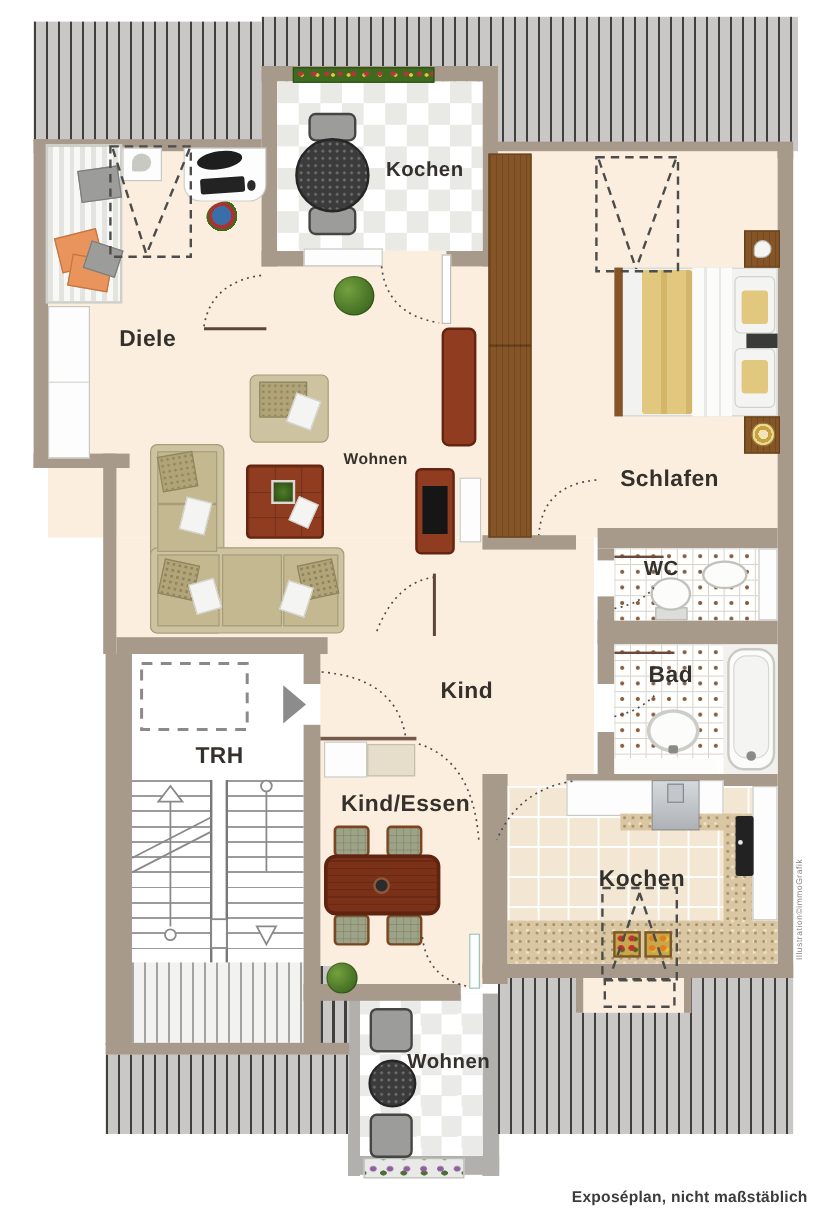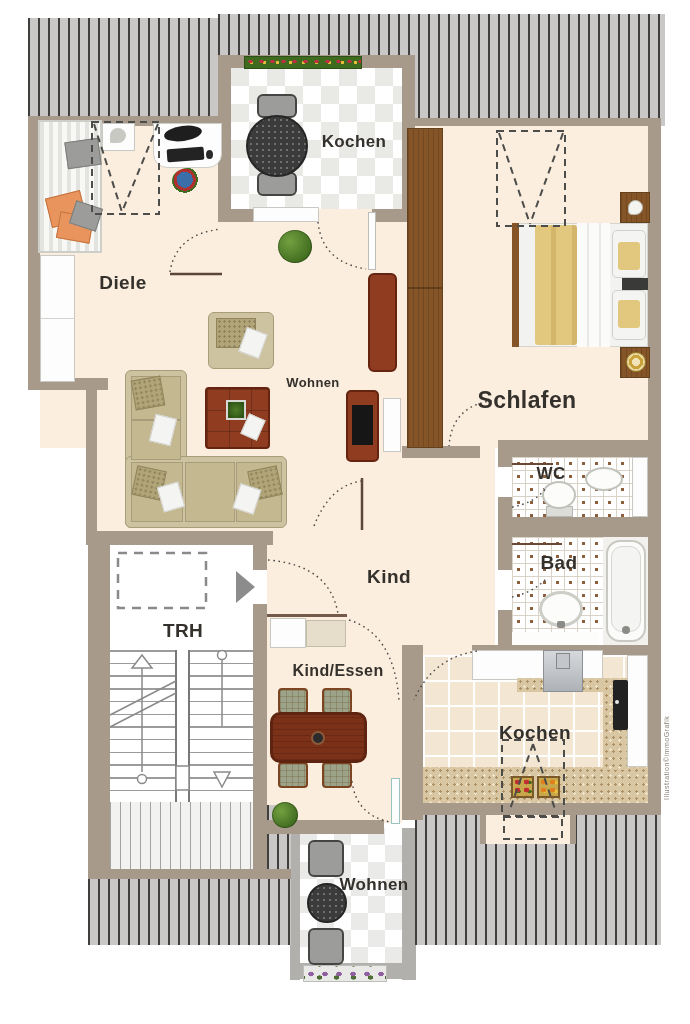--- a/index.html
+++ b/index.html
@@ -250,24 +250,25 @@
       <line x1="222" y1="660" x2="222" y2="726"></line>
       <circle cx="142" cy="779" r="4.5"></circle>
       <rect x="176" y="766" width="13" height="24"></rect>
       <polygon points="214,772 230,772 222,787"></polygon>
     </g>
   </svg>
 
   <div class="abs room-label" style="left:354px;top:142px;font-size:17px;">Kochen</div>
   <div class="abs room-label" style="left:123px;top:283px;font-size:19px;">Diele</div>
   <div class="abs room-label" style="left:313px;top:382px;font-size:13px;">Wohnen</div>
-  <div class="abs room-label" style="left:527px;top:400px;font-size:23px;">Schlafen</div>
+  <div class="abs room-label" style="left:558px;top:400px;font-size:19px;">Schlafen</div>
   <div class="abs room-label" style="left:551px;top:474px;font-size:17px;">WC</div>
   <div class="abs room-label" style="left:559px;top:563px;font-size:19px;">Bad</div>
   <div class="abs room-label" style="left:389px;top:577px;font-size:19px;">Kind</div>
   <div class="abs room-label" style="left:183px;top:631px;font-size:19px;">TRH</div>
-  <div class="abs room-label" style="left:338px;top:671px;font-size:16px;">Kind/Essen</div>
+  <div class="abs room-label" style="left:338px;top:671px;font-size:19px;">Kind/Essen</div>
   <div class="abs room-label" style="left:535px;top:733px;font-size:19px;">Kochen</div>
   <div class="abs room-label" style="left:374px;top:885px;font-size:17px;">Wohnen</div>
 
+  <div class="abs" id="footer-note" style="right:17px;top:990px;">Exposéplan, nicht maßstäblich</div>
   <div class="abs" id="watermark" style="left:663px;top:800px;">Illustration©immoGrafik</div>
 
 </div>
 
 </body></html>

